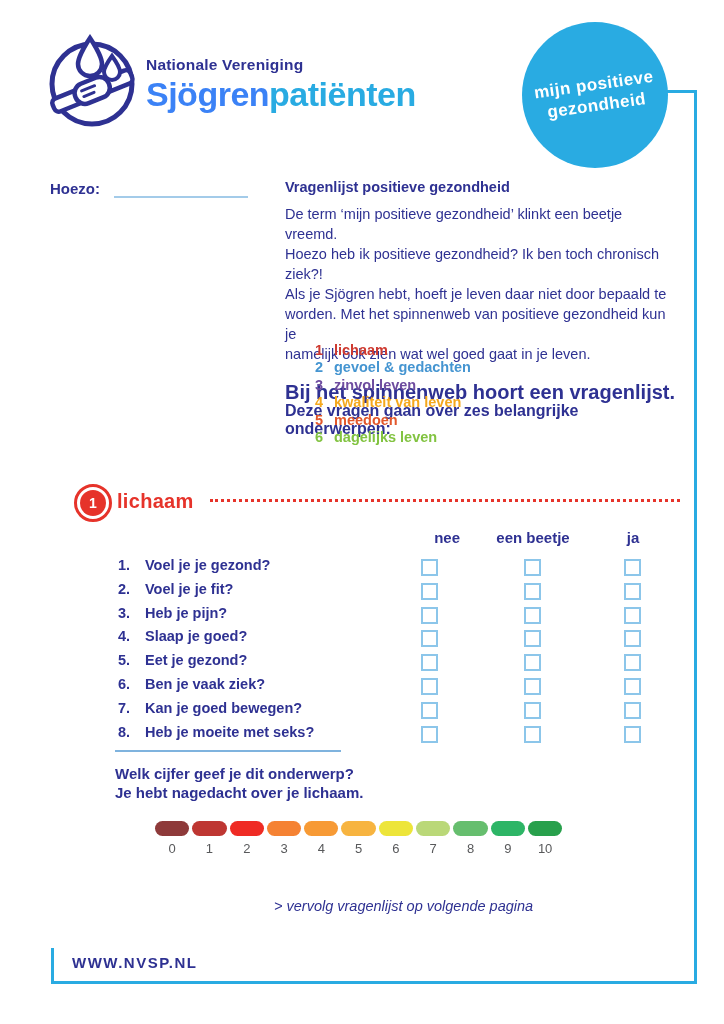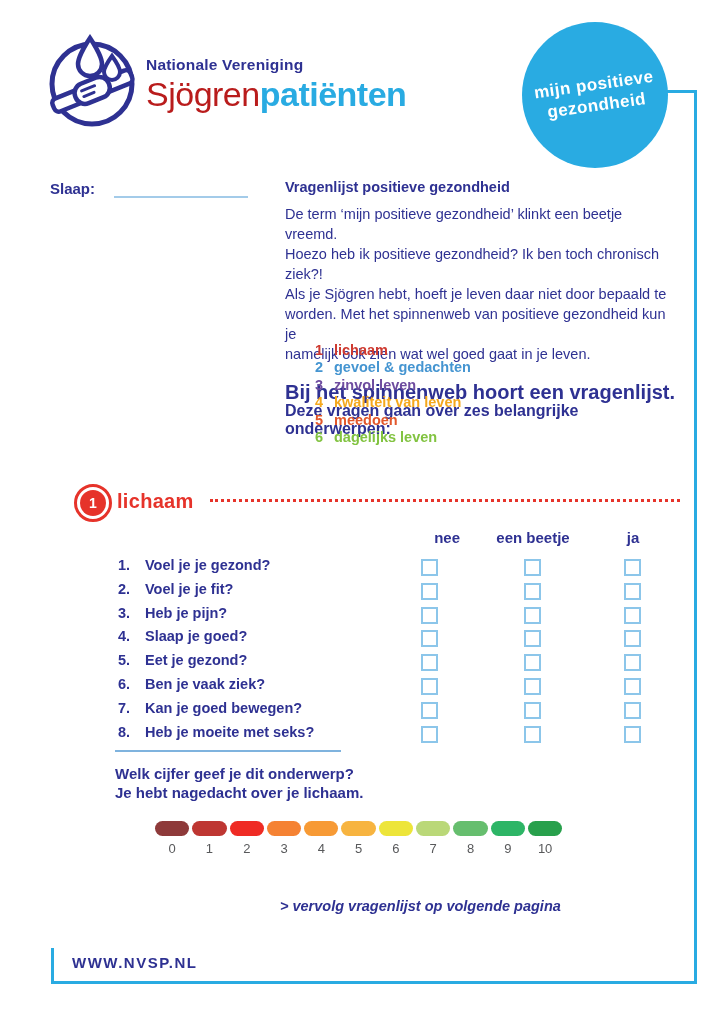--- a/index.html
+++ b/index.html
@@ -13,21 +13,21 @@
   .line-top      { left:596px; top:90px;  width:101px; height:3px; }
   .line-right    { left:694px; top:90px;  width:3px;   height:894px; }
   .line-bottom   { left:51px;  top:981px; width:646px; height:3px; }
   .line-footer   { left:51px;  top:948px; width:3px;   height:36px; }
 
   
   .logo-mark { left:44px; top:34px; width:96px; height:96px; }
   .brand-text { left:146px; top:56px; }
   .brand-org { font-size:15.5px; font-weight:700; color:#2E3192; letter-spacing:.2px; }
   .brand-name { font-size:34px; line-height:38px; margin-top:1px; letter-spacing:-.5px; }
-  .brand-name .bold-part  { color:#b91c1c; font-weight:400; }
+  .brand-name .bold-part  { color:#3b82f6; font-weight:700; }
   .brand-name .light-part { color:#29ABE2; font-weight:700; }
 
   .badge-circle { left:522px; top:22px; width:146px; height:146px; border-radius:50%;
     background:#29ABE2; z-index:2; display:flex; align-items:center; justify-content:center; }
   .badge-inner { transform:rotate(-8deg); text-align:center; color:#fff;
     font-weight:800; font-size:17px; line-height:21px; letter-spacing:.5px; }
 
   
   .datum-label { left:50px; top:180px; font-size:15px; font-weight:700; color:#2E3192; }
   .datum-line  { left:114px; top:196px; width:134px; height:2px; background:#A3CBE9; cursor:text; }
@@ -71,21 +71,21 @@
   .divider { left:115px; top:750px; width:226px; height:2px; background:#7FB3DE; }
   .reflect { left:115px; top:764px; font-size:15px; font-weight:700; color:#2E3192; line-height:19px; }
 
   
   .scale { left:155px; top:821px; display:flex; gap:3px; }
   .scale-item { width:34.3px; text-align:center; }
   .scale-pill { height:15px; border-radius:8px; }
   .scale-num { margin-top:5px; font-size:13px; color:#58595B; }
 
   
-  .continue-note { left:280px; top:898px; font-size:14.5px; font-style:italic; font-weight:700; color:#2E3192;text-align:center; }
+  .continue-note { left:274px; top:898px; font-size:14.5px; font-style:italic; font-weight:400; color:#2E3192;text-align:center; }
   .footer-url { left:72px; top:954px; font-size:15px; font-weight:800; color:#2E3192; letter-spacing:1.5px; }
 </style>
 </head>
 <body>
 
 <div class="page">
 
   <div class="frame-line line-top"></div>
   <div class="frame-line line-right"></div>
   <div class="frame-line line-bottom"></div>
@@ -111,21 +111,21 @@
     <div class="brand-name"><span class="bold-part">Sjögren</span><span class="light-part">patiënten</span></div>
   </div>
 
   <div class="abs badge-circle">
     <div class="badge-inner">
       <div>mijn positieve</div>
       <div>gezondheid</div>
     </div>
   </div>
 
-  <div class="abs datum-label">Slaap:</div>
+  <div class="abs datum-label">Hoezo:</div>
   <div class="abs datum-line"></div>
 
   <div class="abs intro">
     <div class="intro-title">Vragenlijst positieve gezondheid</div>
     <div class="intro-body">De term ‘mijn positieve gezondheid’ klinkt een beetje vreemd.
 Hoezo heb ik positieve gezondheid? Ik ben toch chronisch ziek?!
 Als je Sjögren hebt, hoeft je leven daar niet door bepaald te
 worden. Met het spinnenweb van positieve gezondheid kun je
 namelijk ook zien wat wel goed gaat in je leven.</div>
     <div class="intro-bold">Bij het spinnenweb hoort een vragenlijst.</div>

